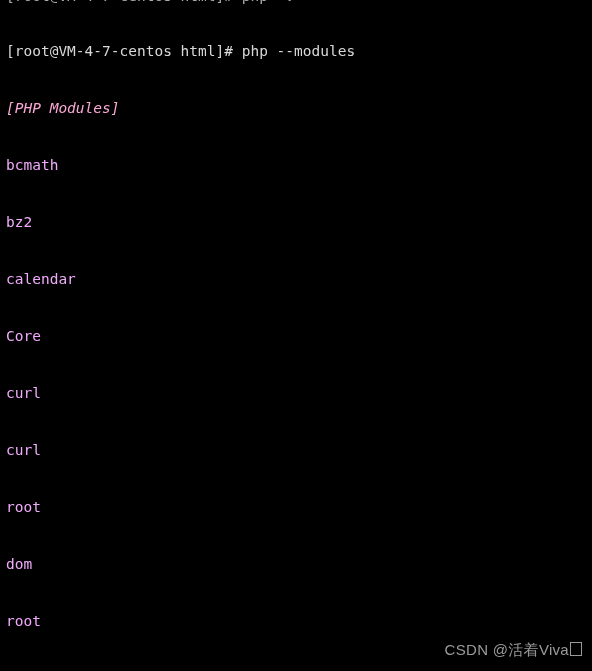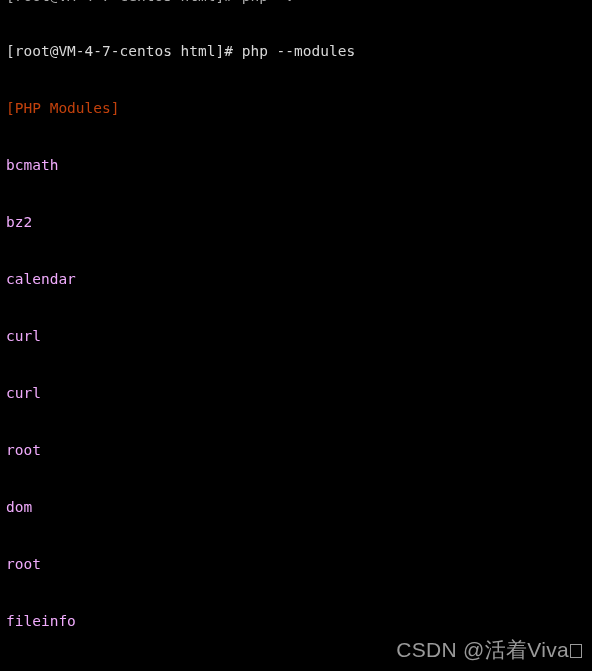--- a/index.html
+++ b/index.html
@@ -56,30 +56,31 @@
     color: #f0abfc;
     letter-spacing: 0px;
     white-space: pre;
   }
 
   .term-line.prompt-line {
     color: #d8d8d8;
   }
 
   .term-line.header-line {
-    color: #c2410c;
+    color: #f9a8d4;
+    font-style: italic;
   }
 
   #watermark {
     position: absolute;
     right: 10px;
     bottom: 12px;
     color: #9a9a9a;
     font-family: "Liberation Sans", "DejaVu Sans", sans-serif;
-    font-size: 21px;
+    font-size: 15px;
     line-height: 18px;
     white-space: pre;
     letter-spacing: 0.3px;
   }
   #watermark .tofu {
     display: inline-block;
     width: 10px;
     height: 12px;
     border: 1px solid #9a9a9a;
     vertical-align: -1px;
@@ -92,20 +93,21 @@
 <div id="terminal">
 
   <div id="clipped-line">[root@VM-4-7-centos html]# php -v</div>
 
   <div id="terminal-lines">
     <span class="term-line prompt-line">[root@VM-4-7-centos html]# php --modules</span>
     <span class="term-line header-line">[PHP Modules]</span>
     <span class="term-line">bcmath</span>
     <span class="term-line">bz2</span>
     <span class="term-line">calendar</span>
+    <span class="term-line">Core</span>
     <span class="term-line">curl</span>
     <span class="term-line">curl</span>
     <span class="term-line">root</span>
     <span class="term-line">dom</span>
     <span class="term-line">root</span>
     <span class="term-line">fileinfo</span>
     
     
     
     

